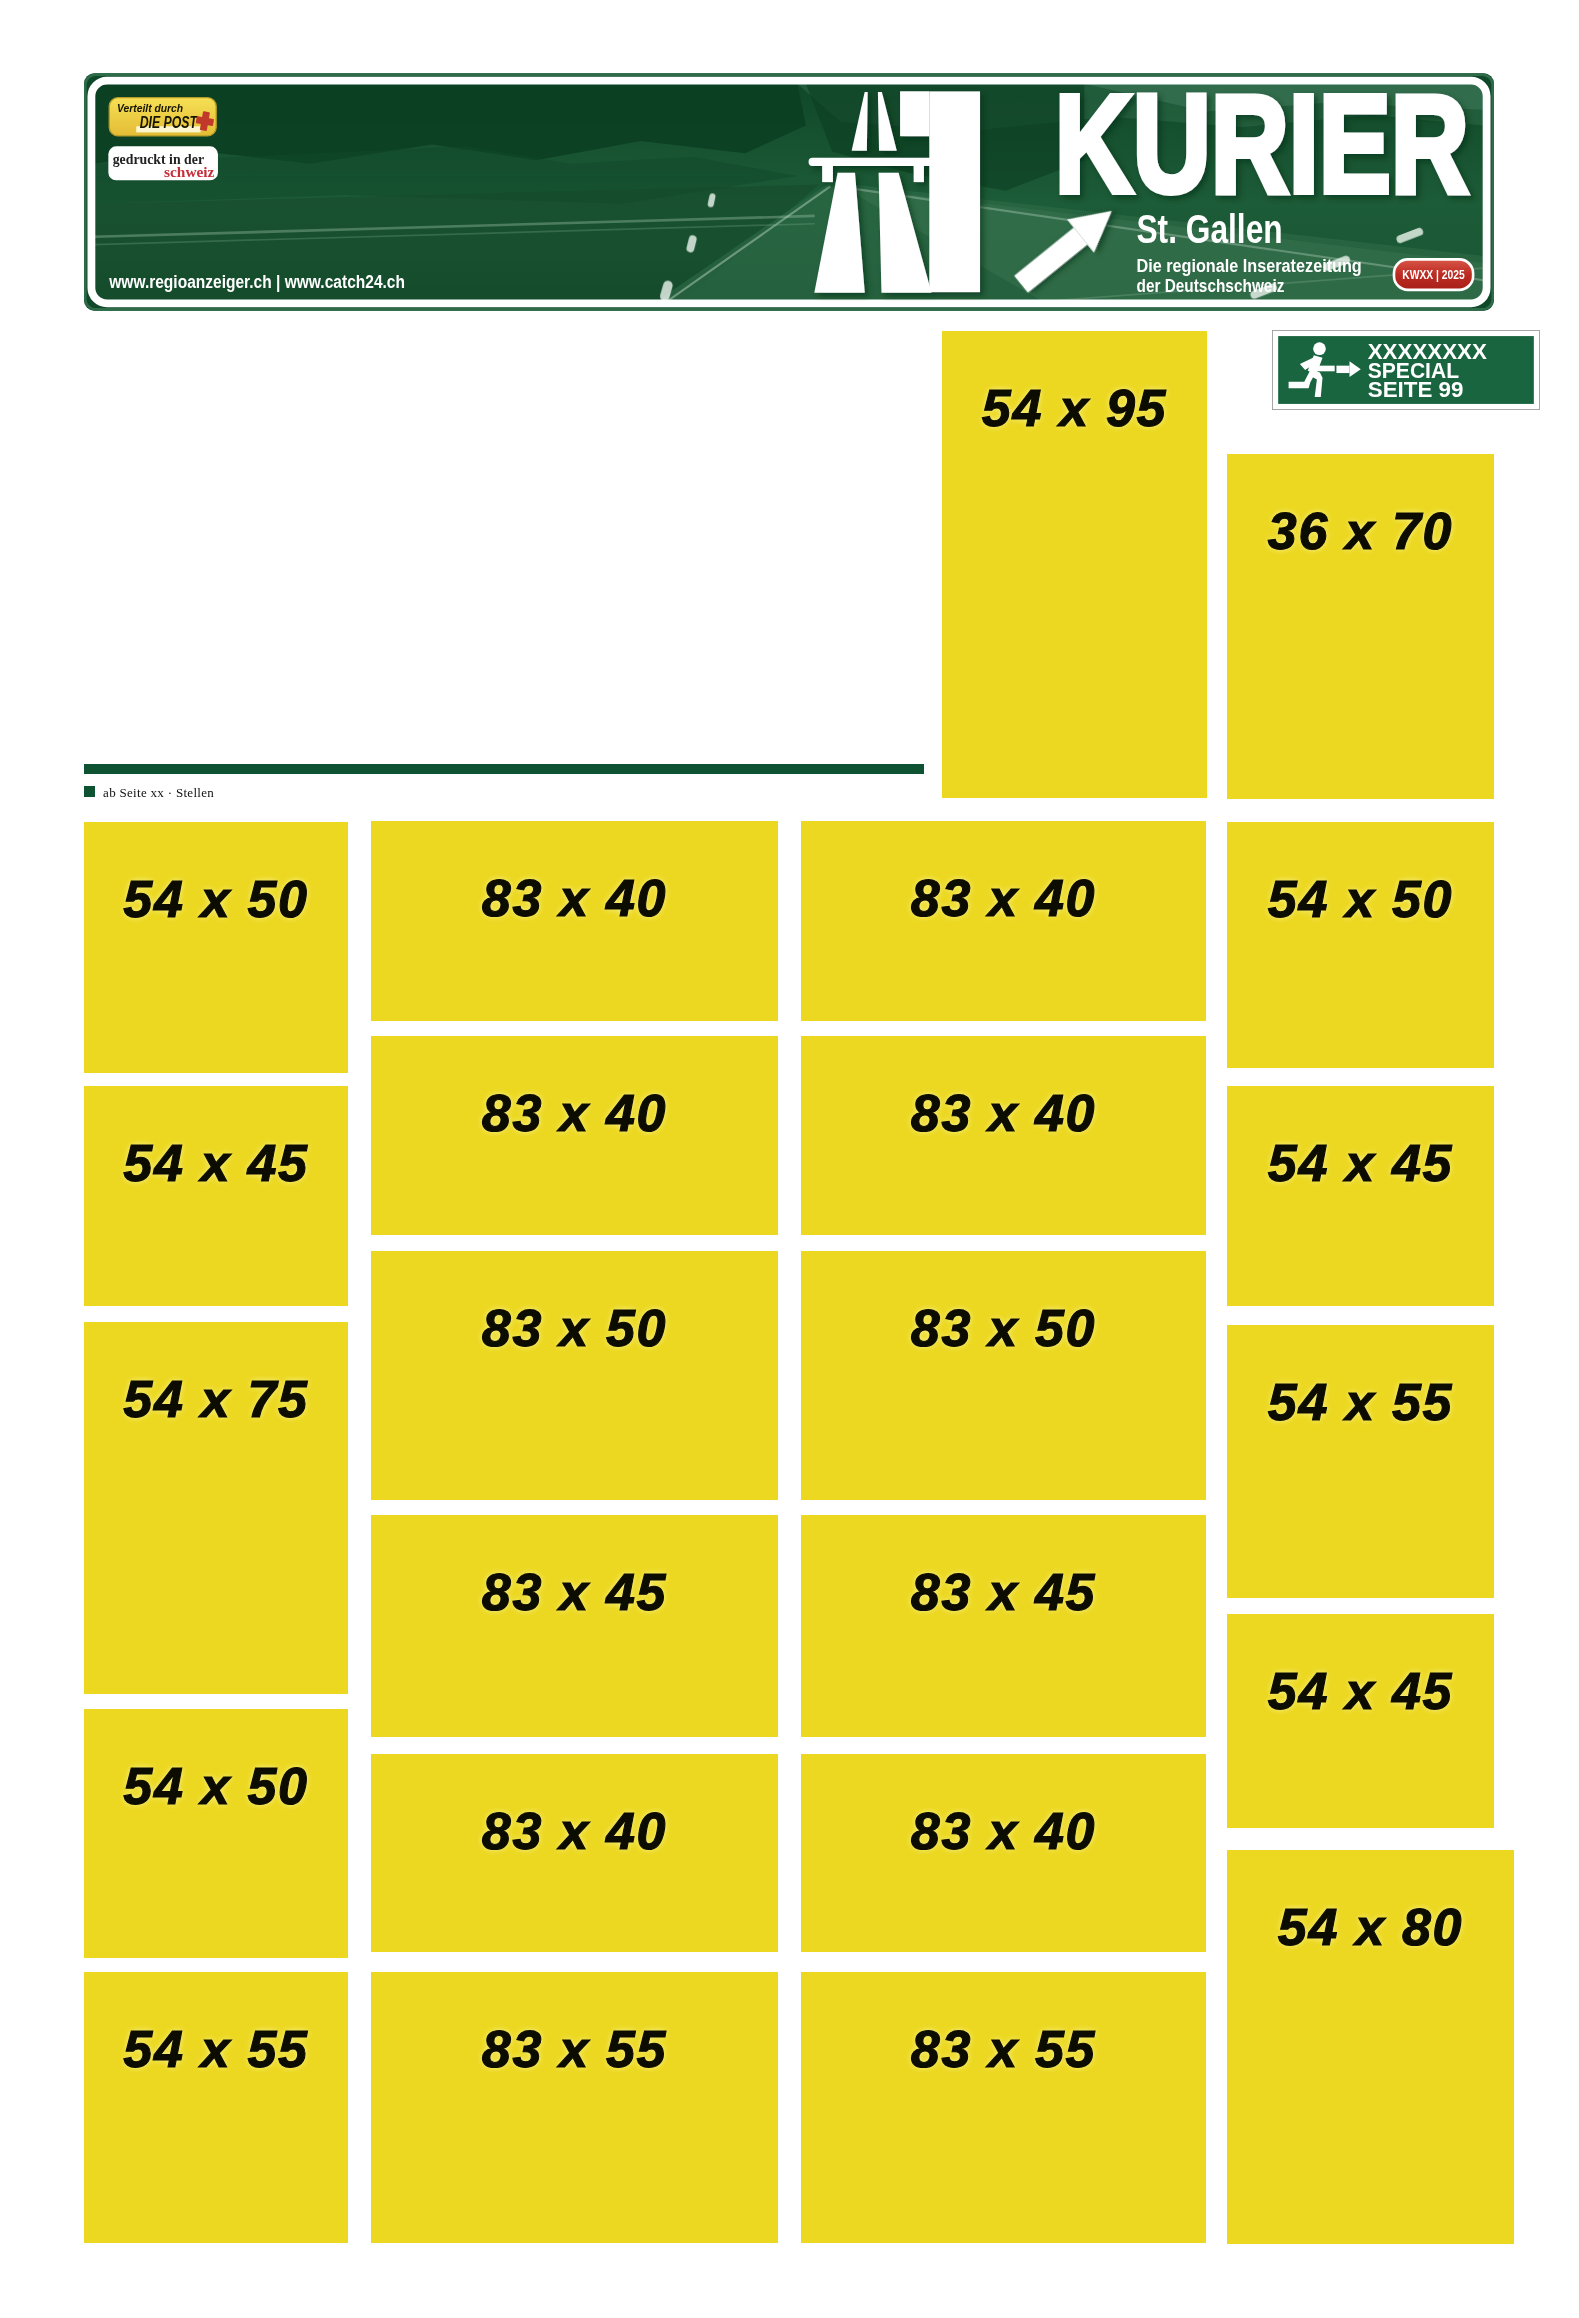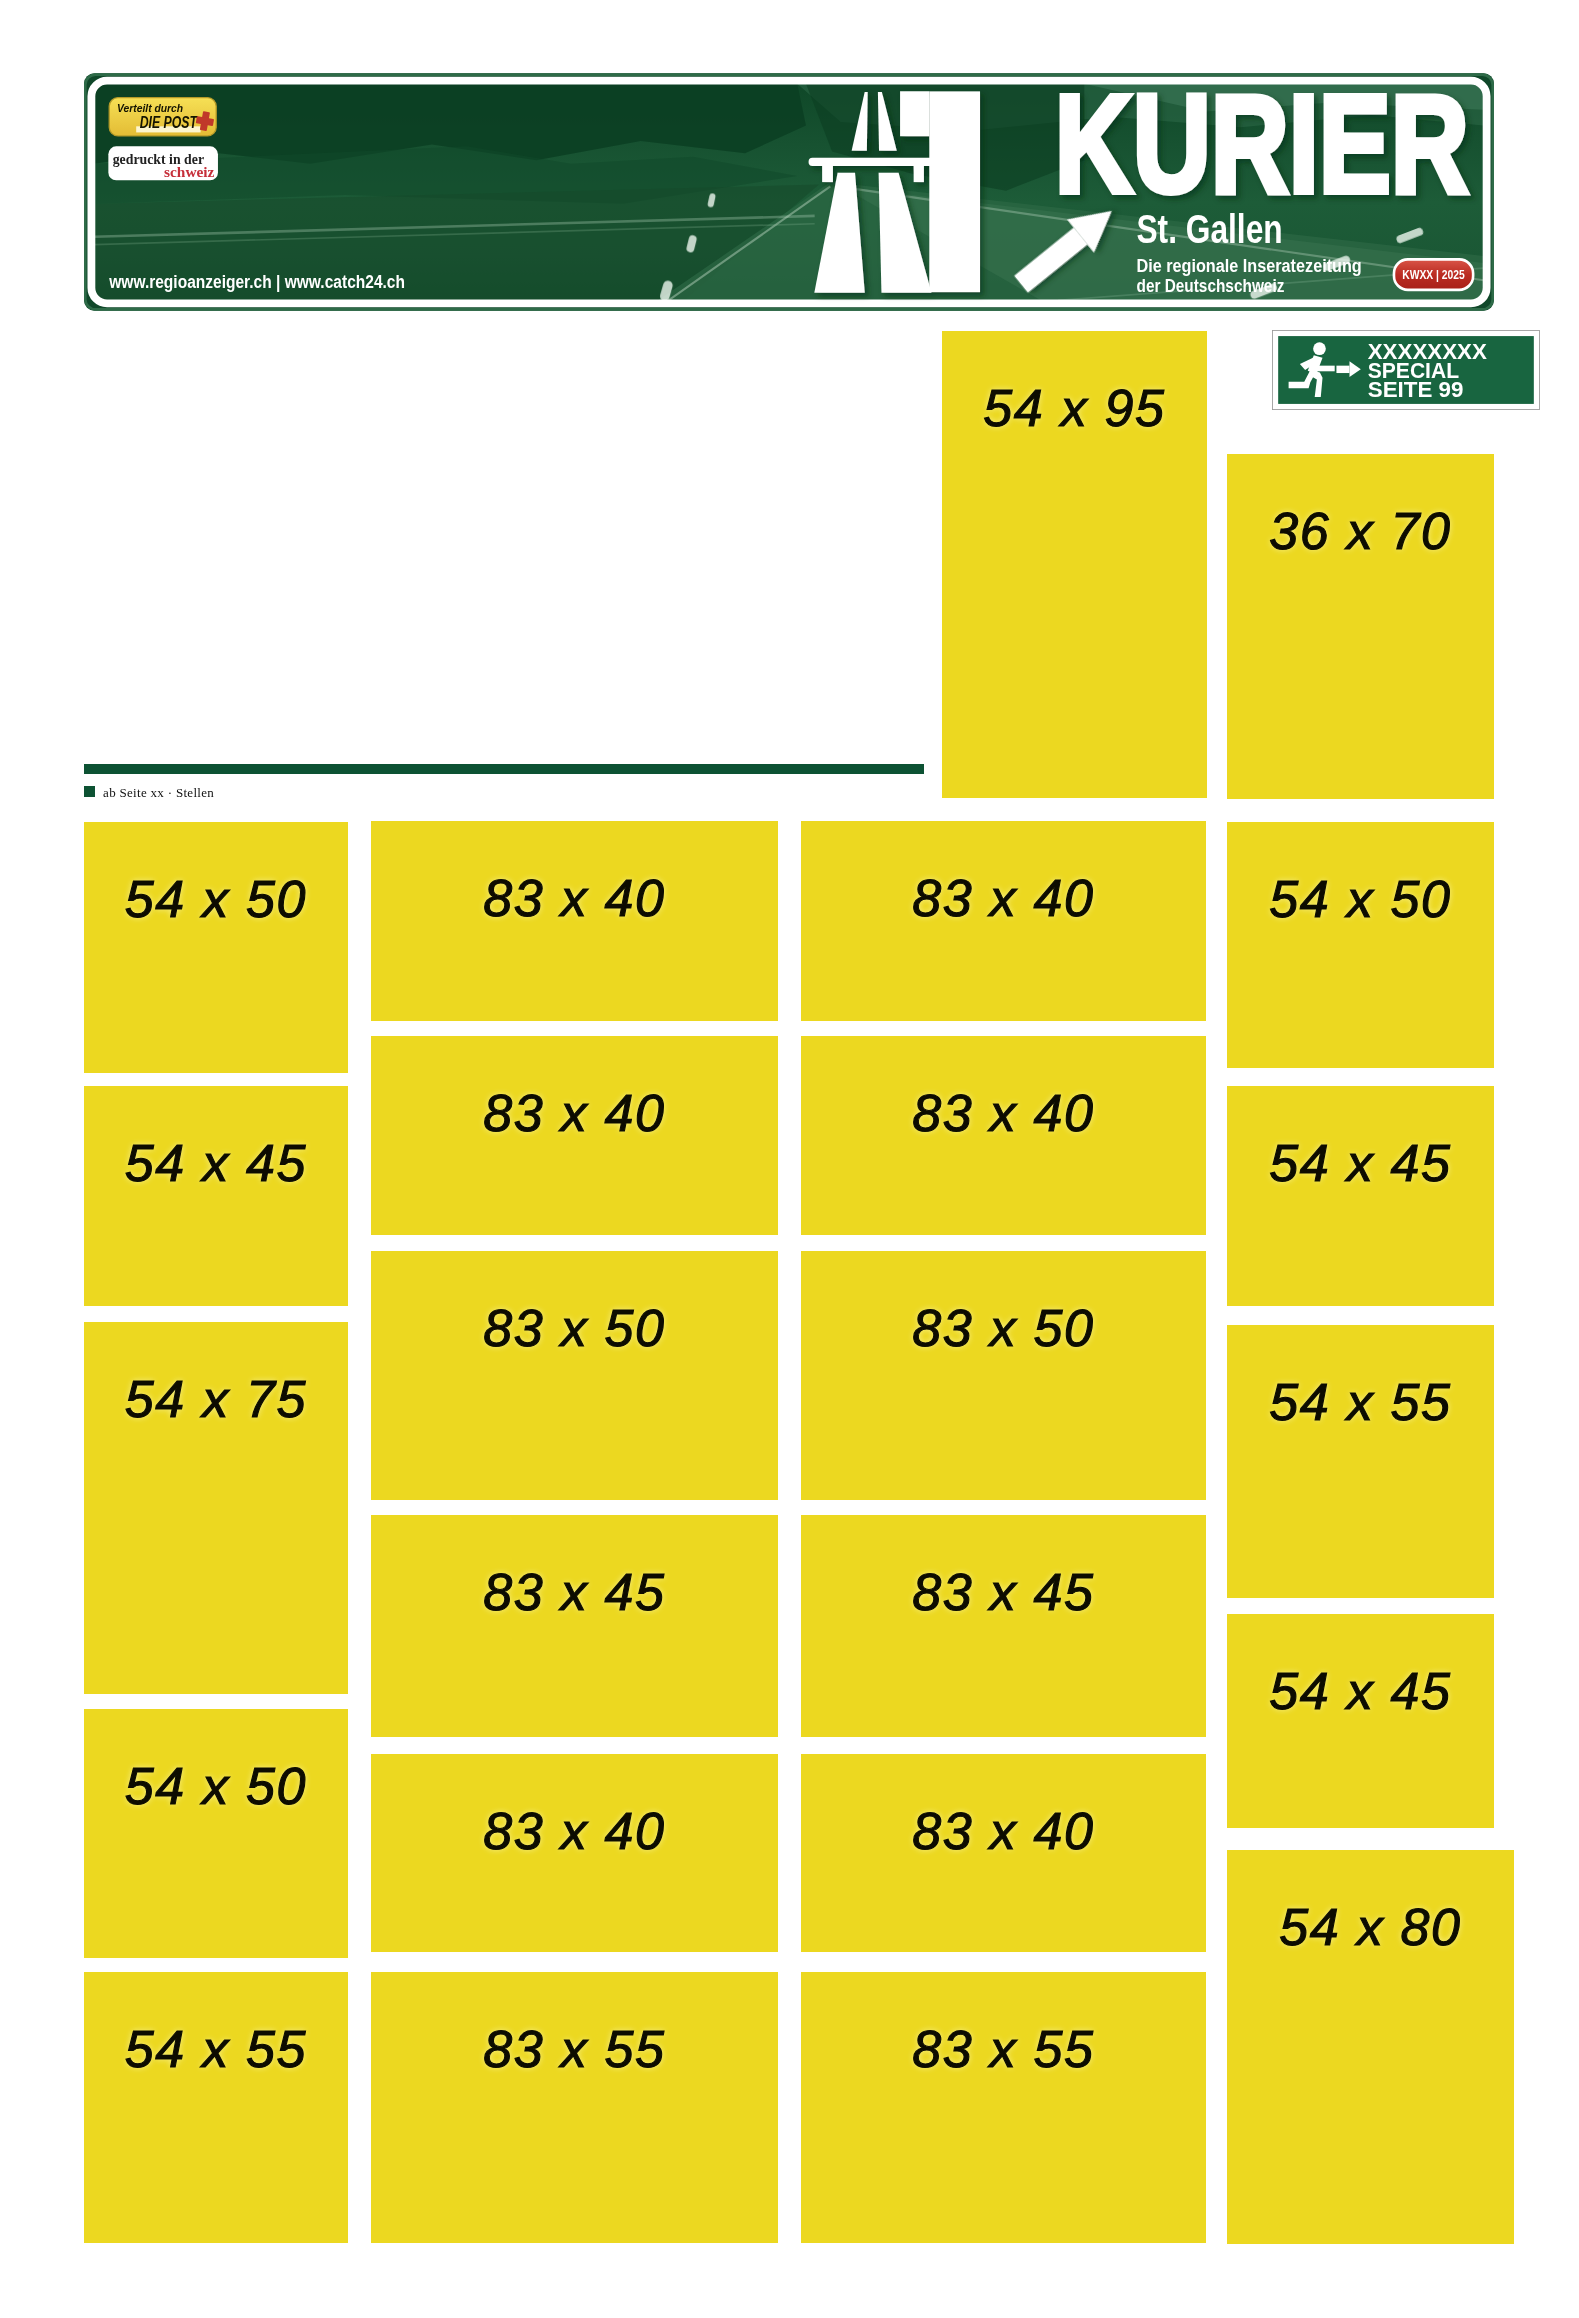--- a/index.html
+++ b/index.html
@@ -1,18 +1,18 @@
 <!DOCTYPE html>
 <html style="font-size:14px"><head>
 <meta charset="utf-8">
 <style>
 html,body{margin:0;padding:0;}
 body{width:1579px;height:2319px;position:relative;background:#ffffff;font-family:"Liberation Sans",sans-serif;overflow:hidden;}
 .box{position:absolute;background:#ecd820;}
-.box span{position:absolute;left:0;right:0;top:77px;transform:translateY(-50%);text-align:center;font-style:italic;font-weight:normal;font-size:52px;color:#0d0c00;-webkit-text-stroke:1.1px #0d0c00;letter-spacing:1.7px;text-shadow:0 0 6px rgba(252,248,168,0.95);}
+.box span{position:absolute;left:0;right:0;top:77px;transform:translateY(-50%);text-align:center;font-style:italic;font-weight:bold;font-size:52px;color:#0d0c00;-webkit-text-stroke:1.1px #0d0c00;letter-spacing:1.7px;text-shadow:0 0 6px rgba(252,248,168,0.95);}
 #greenbar{position:absolute;left:84px;top:764px;width:840px;height:10.4px;background:#0d5233;}
 #legend{position:absolute;left:84px;top:785px;font-family:"Liberation Serif",serif;font-size:13px;color:#111;letter-spacing:0.3px;}
 #legend .sq{display:inline-block;width:11.3px;height:11.3px;background:#0d5233;margin-right:7.8px;position:relative;top:0px;}
 </style>
 </head>
 <body>
 
 <div id="header" style="position:absolute;left:84px;top:73px;width:1410px;height:238px;">
 <svg width="1410" height="238" viewBox="0 0 1621 273" xmlns="http://www.w3.org/2000/svg">
 <defs>

